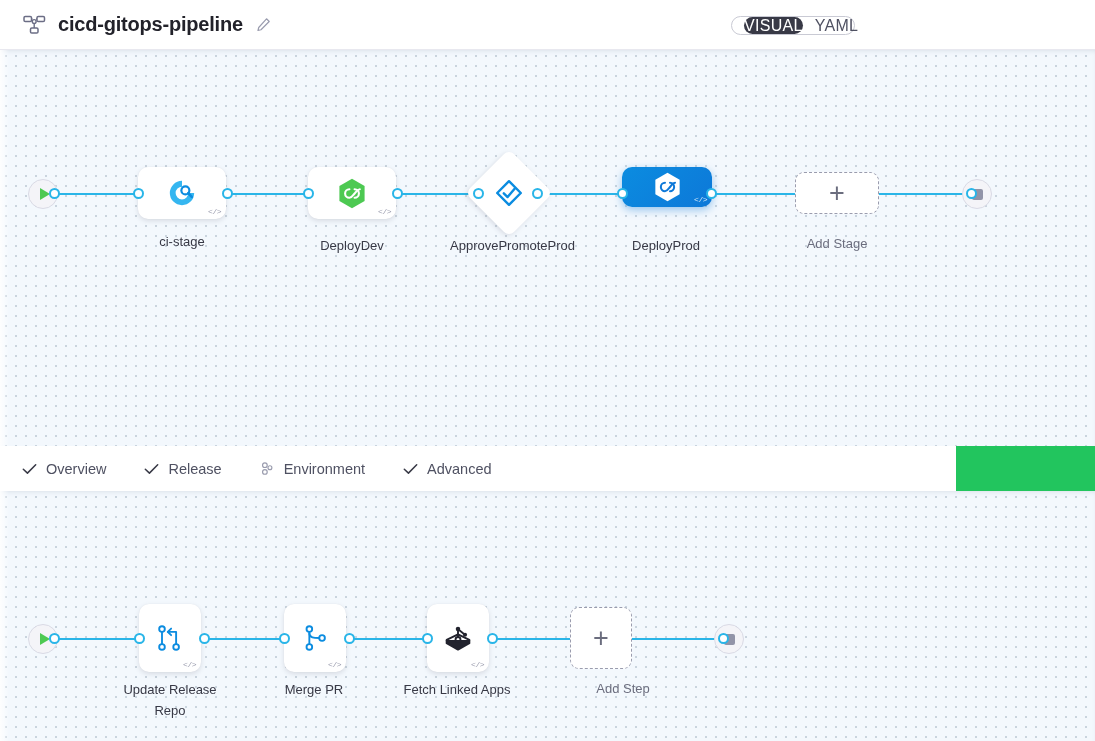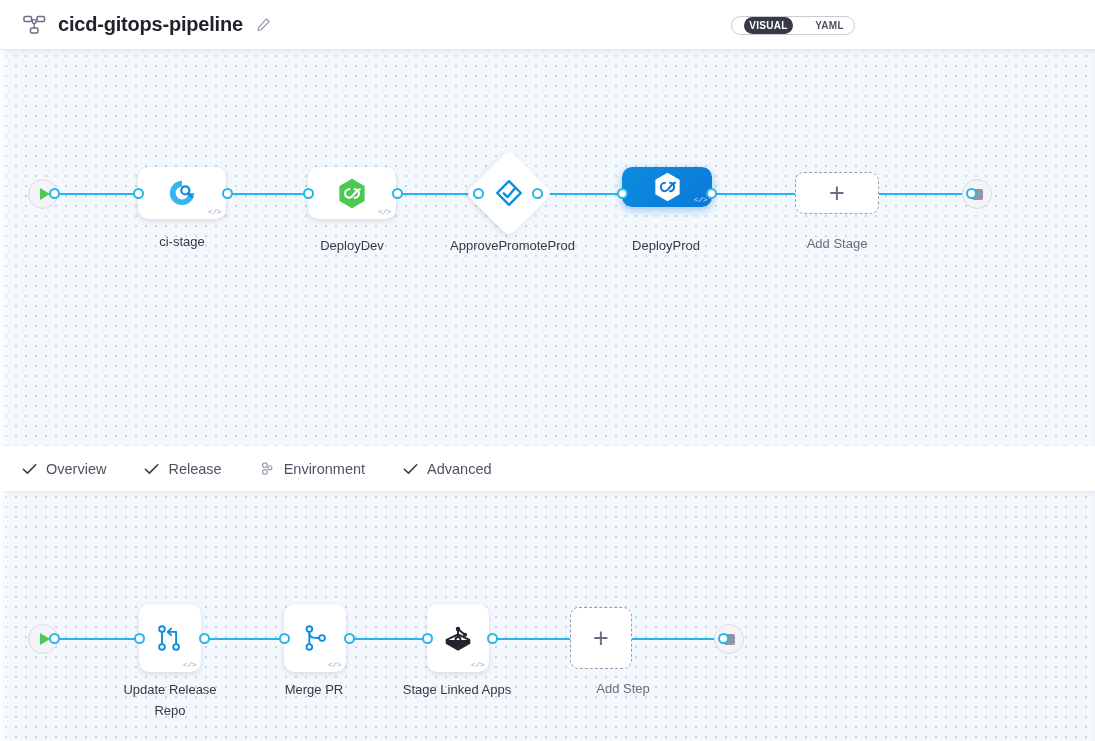--- a/index.html
+++ b/index.html
@@ -25,21 +25,21 @@
   .hdr-edit { margin-left:12px; width:18px; height:18px; display:flex; align-items:center; justify-content:center; cursor:pointer; }
 
   .toggle {
     position:absolute; left:731px; top:16px;
     width:124px; height:19px; border-radius:10px;
     border:1px solid #c9cad4; background:#ffffff;
     display:flex; align-items:center;
   }
   .toggle-opt {
     flex:1; height:100%; display:flex; align-items:center; justify-content:center;
-    font-size:10px; font-weight:bold; letter-spacing:0.3px; color:#4f5162;
+    font-size:16px; font-weight:normal; letter-spacing:0.3px; color:#4f5162;
     border-radius:10px; cursor:pointer; user-select:none;margin-left:12px;
   }
   .toggle-opt.active { background:#383946; color:#ffffff; }
 
   
   .canvas {
     position:absolute; left:0; width:1095px;
     background-color:#f3f8fd;
     background-image: radial-gradient(circle, #c9d4de 0.9px, transparent 1px);
     background-size: 10px 10px;
@@ -49,21 +49,21 @@
   .canvas-top { top:50px; height:396px; box-shadow: inset 0 3px 6px -4px rgba(70,90,120,.25); }
   .canvas-bottom { top:491px; height:250px; box-shadow: inset 0 3px 6px -4px rgba(70,90,120,.25); }
   .canvas .left-fade {
     position:absolute; left:0; top:0; width:9px; height:100%;
     background:linear-gradient(to right, rgba(255,255,255,.92), rgba(255,255,255,0));
     pointer-events:none;
   }
 
   
   .tabbar {
-    position:absolute; left:0; top:446px; width:1095px; height:45px;
+    position:absolute; left:0; top:446px; width:956px; height:45px;
     background:#ffffff; display:flex; 
     padding-left:22px; z-index:4;
   }
   .tab {
     display:flex; align-items:center; height:45px; margin-right:38px;
     font-size:14.5px; color:#4f5162; cursor:pointer; position:relative;
     white-space:nowrap;
   }
   .tab .tick { margin-right:9px; display:flex; align-items:center; }
   .tab.active { color:#0b0b0d; font-weight:bold; }
@@ -321,21 +321,21 @@
         <circle cx="19" cy="18.6" r="2.6" fill="none" stroke="#22232e" stroke-width="2"></circle>
         <path d="M19 16 L19 9.6" fill="none" stroke="#22232e" stroke-width="2" stroke-linecap="round"></path>
         <circle cx="19" cy="7.4" r="2.4" fill="#22232e"></circle>
         <path d="M20.8 9.2 L25 12.4" fill="none" stroke="#22232e" stroke-width="2" stroke-linecap="round"></path>
         <circle cx="26.4" cy="13.6" r="2.2" fill="#22232e"></circle>
       </svg>
       <span class="code-badge">&lt;/&gt;</span>
     </div>
     <div class="port" style="left:422px; top:142px;"></div>
     <div class="port" style="left:487px; top:142px;"></div>
-    <div class="nlabel" style="left:398px; top:188px; width:118px;">Stage Linked Apps</div>
+    <div class="nlabel" style="left:398px; top:188px; width:118px;">Fetch Linked Apps</div>
 
     <div class="add-node" style="left:570px; top:116px; width:62px; height:62px;">
       <span class="plus">+</span>
     </div>
     <div class="nlabel muted" style="left:564px; top:187px; width:118px;">Add Step</div>
 
     <div class="term" style="left:714px; top:133px;">
       <span class="sq"></span>
     </div>
     <div class="port" style="left:718px; top:142px;"></div>

